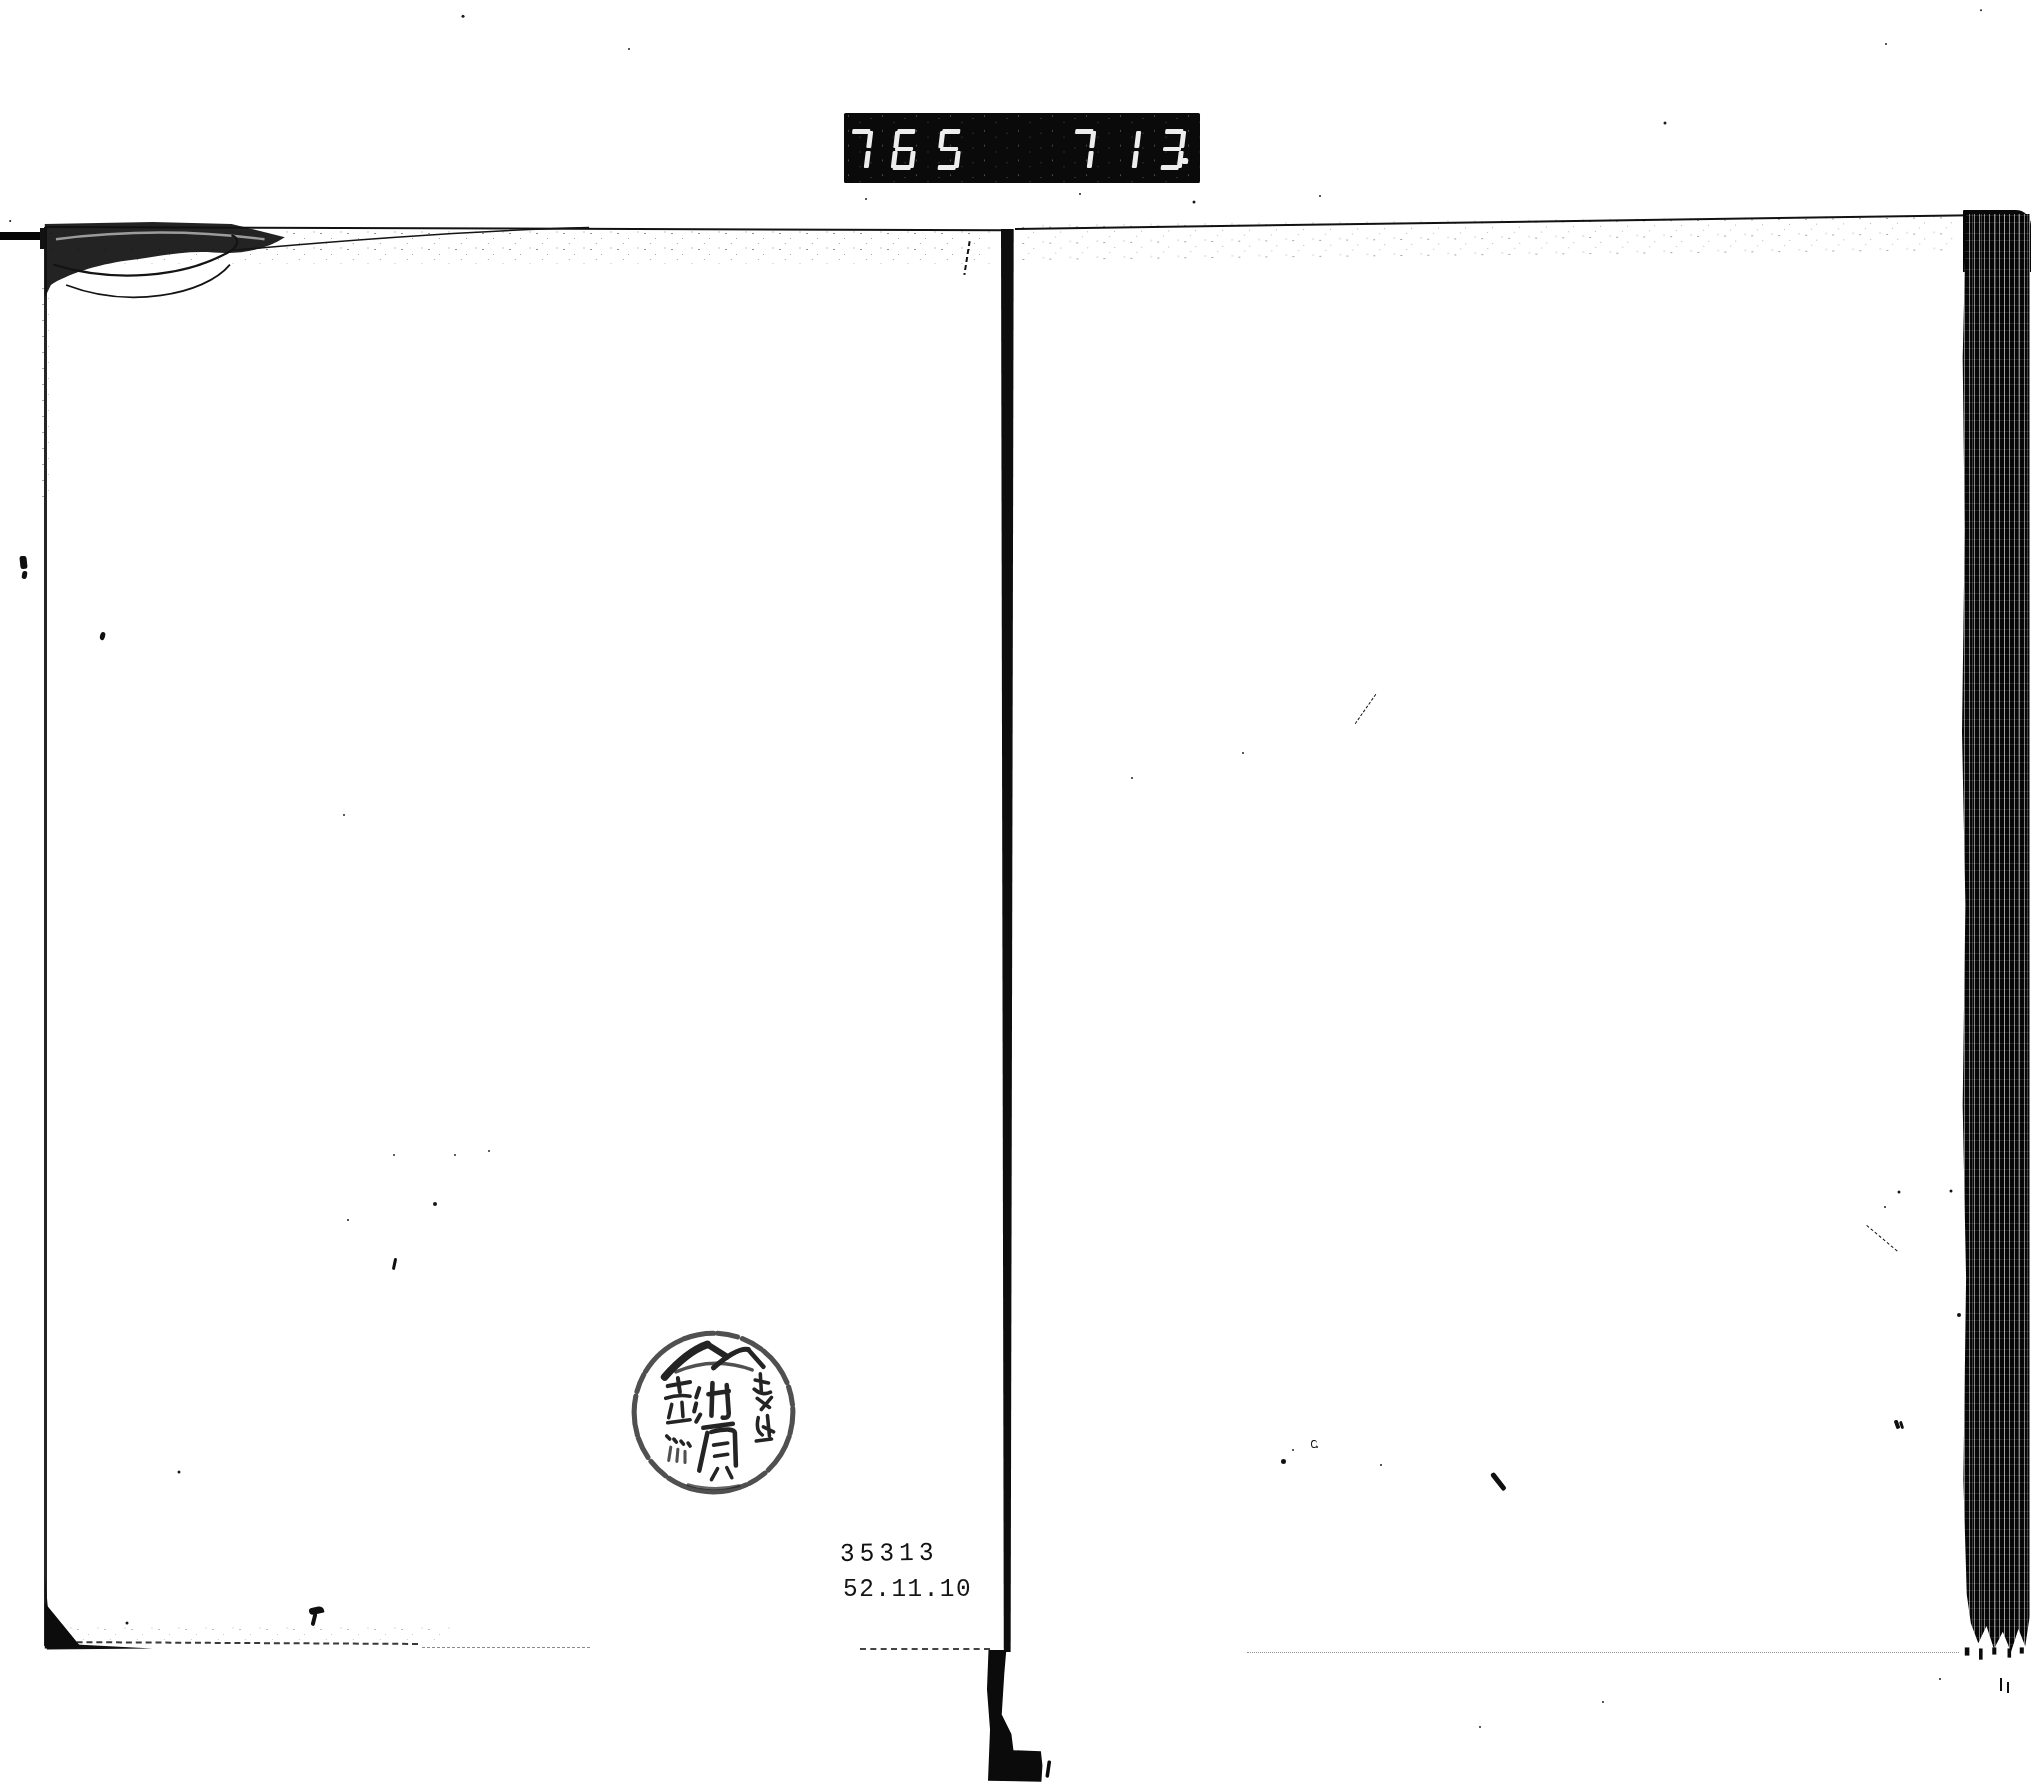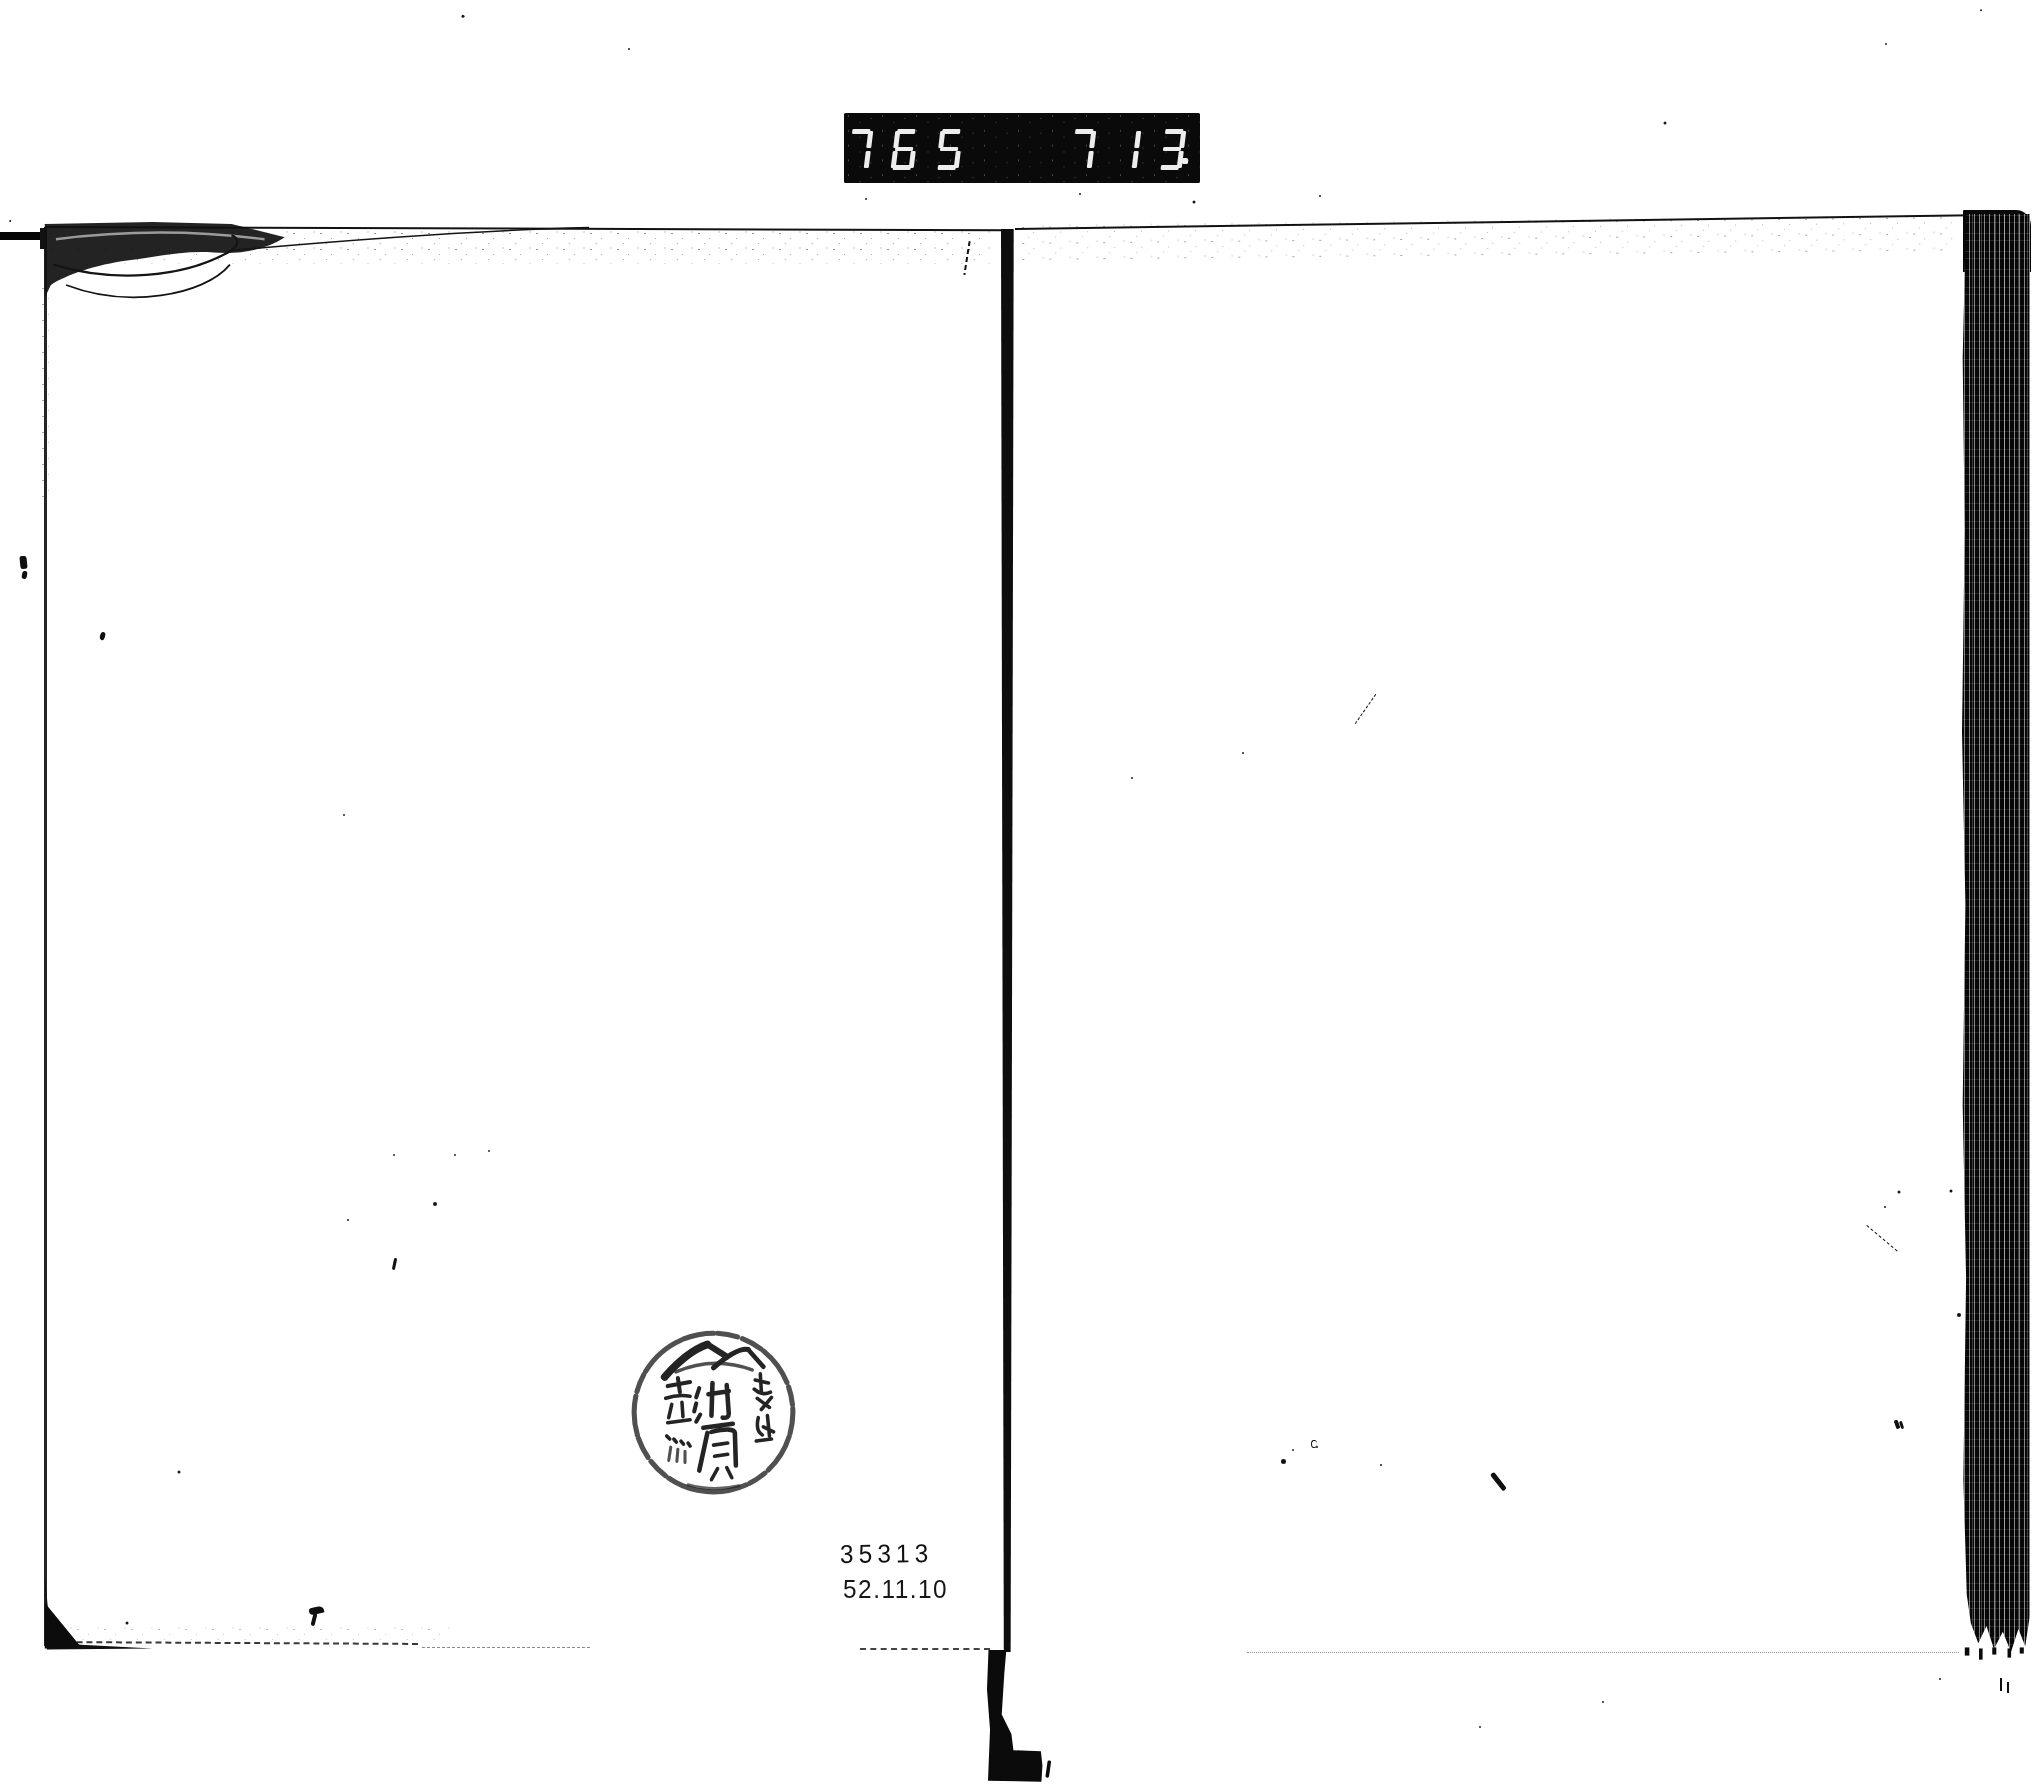--- a/index.html
+++ b/index.html
@@ -1,17 +1,17 @@
 <!DOCTYPE html>
 <html style="font-size:8.1px"><head>
 <meta charset="utf-8">
 <style>
   html,body{margin:0;padding:0;background:#ffffff;}
   #canvas{position:relative;width:2035px;height:1790px;background:#ffffff;overflow:hidden;
-          font-family:Liberation Sans, sans-serif;}
+          font-family:Liberation Mono, monospace;}
   .abs{position:absolute;}
 
   
   .counter-label{position:absolute;left:844px;top:113px;width:356px;height:70px;
     background:#0a0a0a;border-radius:1.5px;}
   .counter-label::after{content:"";position:absolute;inset:0;
     background-image:radial-gradient(circle at 4.6px 3.1px, rgba(255,255,255,.28) 0 0.6px, transparent 0.8px),
                      radial-gradient(circle at 16px 9.7px, rgba(255,255,255,.2) 0 0.5px, transparent 0.8px),
                      radial-gradient(circle at 27px 5.6px, rgba(255,255,255,.16) 0 0.5px, transparent 0.8px);
     background-size:34px 14.8px;}

